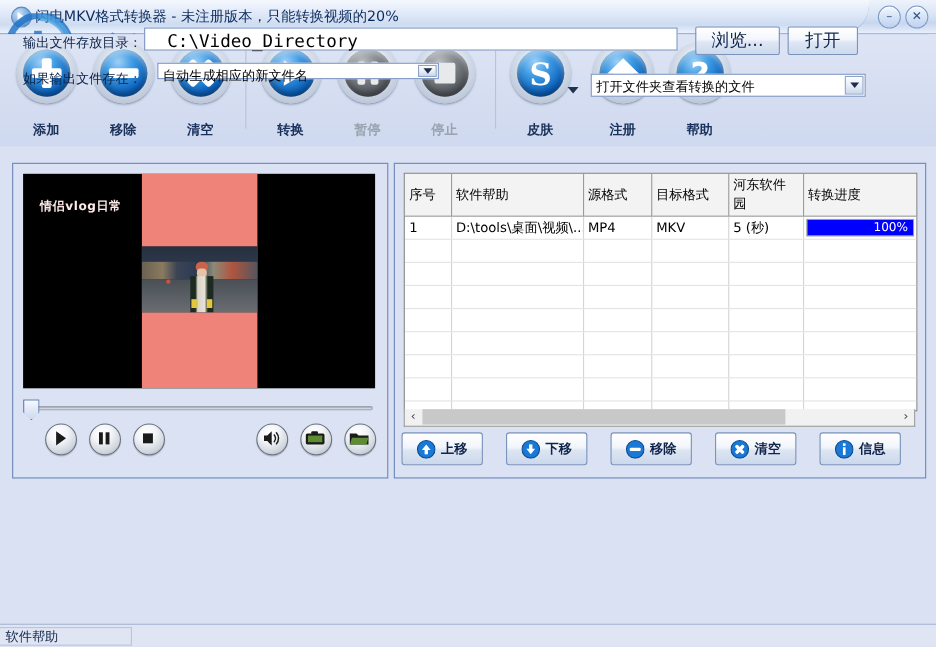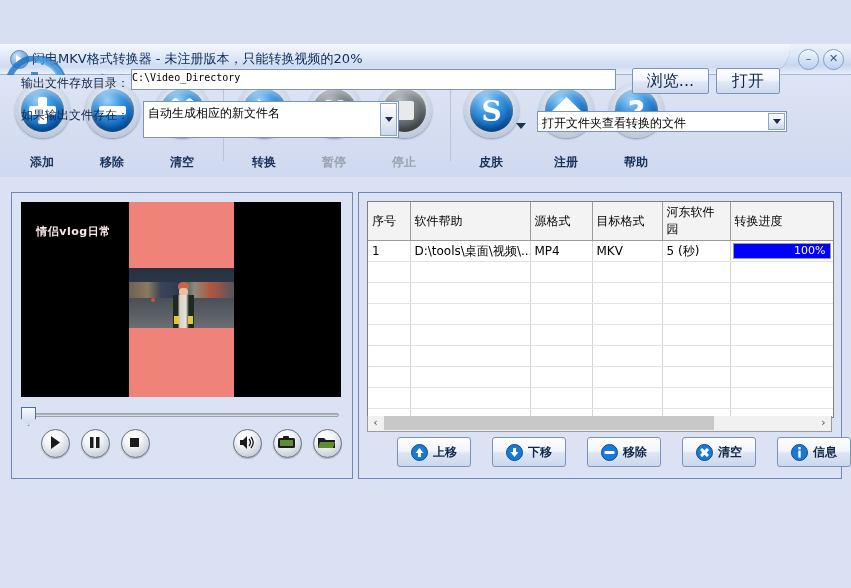--- a/index.html
+++ b/index.html
@@ -54,21 +54,21 @@
   .tbtn .lbl{margin-top:16px;font-size:12px;color:#19315a;font-weight:bold;}
   .tbtn.disabled .lbl{color:#9aa3af;}
   .tb-sep{position:absolute;top:14px;width:1px;height:72px;background:#b6c3da;}
   .skin-caret{position:absolute;top:48px;width:0;height:0;
     border-left:5px solid transparent;border-right:5px solid transparent;border-top:6px solid #22324e;cursor:pointer;}
 
   
   .panel{position:absolute;border:1px solid #6c87b8;background:#dae2f3;}
   #preview-panel{left:11px;top:148px;width:340px;height:285px;}
   #list-panel{left:358px;top:148px;width:482px;height:285px;}
-  #bottom-panel{left:11px;top:443px;width:829px;height:94px;border:7px solid #0f766e;background:#3b82f6;margin-top:44px;}
+  #bottom-panel{left:11px;top:443px;width:829px;height:94px;border:7px solid #0f766e;background:#3b82f6;}
 
   
   .video{position:absolute;left:9px;top:9px;width:320px;height:195px;background:#000;overflow:hidden;}
   .vstrip{position:absolute;left:calc(50% - 52px);top:0;width:105px;height:195px;background:#ef8279;}
   .vtitle{position:absolute;left:0;top:22px;width:105px;text-align:center;color:#fdeaea;
     font-size:11px;font-weight:bold;letter-spacing:.5px;}
   .vphoto{position:absolute;left:calc(50% - 52px);top:66px;width:105px;height:60px;overflow:hidden;
     background:linear-gradient(to bottom,#1b2030 0%,#252a3a 55%,#3a3d46 100%);}
   .ph-sky{position:absolute;left:0;top:0;width:105px;height:22px;
     background:linear-gradient(to bottom,#26303f,#2e3b4d);}
@@ -112,28 +112,28 @@
   .pbar .ptxt{position:absolute;right:4px;top:0;line-height:14px;font-size:11px;color:#fff;}
   .hscroll{position:absolute;left:8px;top:223px;width:465px;height:16px;background:#f1f1f1;
     border:1px solid #9b9b9b;border-top:none;box-sizing:border-box;}
   .hs-arrow{position:absolute;top:0;width:15px;height:14px;line-height:14px;text-align:center;
     font-size:11px;color:#4a4a4a;cursor:pointer;user-select:none;}
   .hs-thumb{position:absolute;left:16px;top:0;width:330px;height:14px;background:#c8c8c8;cursor:pointer;}
 
   .listbtns{position:absolute;left:6px;top:244px;width:470px;height:32px;}
   .lbtn{position:absolute;top:0;height:28px;cursor:pointer;border:1px solid #7b93bb;border-radius:3px;
     background:linear-gradient(to bottom,#ffffff 0%,#f2f5fb 45%,#dde5f3 55%,#cbd8ec 100%);
-    box-shadow:inset 0 1px 0 #ffffff;display:flex;align-items:center;justify-content:center;gap:5px;margin-left:32px;}
+    box-shadow:inset 0 1px 0 #ffffff;display:flex;align-items:center;justify-content:center;gap:5px;}
   .lbtn .ic{width:17px;height:17px;border-radius:50%;position:relative;flex:0 0 auto;}
   .lbtn .tx{font-size:12px;color:#10254a;font-weight:bold;}
 
   
   .lab{position:absolute;font-size:12px;color:#0d2145;}
-  .txtin{position:absolute;border:1px solid #7a94c0;background:#fff;font-size:10px;
-    font-family:"DejaVu Sans Mono","Liberation Mono",monospace;color:#000;padding:2px 0;box-sizing:border-box;}
+  .txtin{position:absolute;border:1px solid #7a94c0;background:#fff;font-size:16px;
+    font-family:"DejaVu Sans Mono","Liberation Mono",monospace;color:#000;padding:2px 20px;box-sizing:border-box;}
   .btn3d{position:absolute;border:1px solid #7b93bb;border-radius:2px;cursor:pointer;
     background:linear-gradient(to bottom,#ffffff 0%,#f3f6fc 45%,#dfe7f5 55%,#ccd9ed 100%);
     box-shadow:inset 0 1px 0 #fff;font-size:16px;color:#10254a;display:flex;align-items:center;justify-content:center;}
   .combo{position:absolute;border:1px solid #7a94c0;background:#fff;box-sizing:border-box;cursor:pointer;}
   .combo .cv{position:absolute;left:4px;top:3px;font-size:12px;color:#000;white-space:nowrap;}
   .combo .ca{position:absolute;right:1px;top:1px;width:17px;bottom:1px;
     background:linear-gradient(to bottom,#fdfdfe,#e6ecf7 55%,#ccd7ea);border:1px solid #8ea3c6;
     box-sizing:border-box;display:flex;align-items:center;justify-content:center;}
   .combo .ca i{width:0;height:0;border-left:4px solid transparent;border-right:4px solid transparent;
     border-top:5px solid #1b2c4c;display:block;}
@@ -517,21 +517,21 @@
     </div>
   </div>
 
   <div id="bottom-panel">
     <div class="lab" style="left:21px;top:31px">输出文件存放目录：</div>
     <div class="txtin" style="left:131px;top:25px;width:485px;height:21px">C:\Video_Directory</div>
     <div class="btn3d" style="left:632px;top:24px;width:75px;height:24px">浏览...</div>
     <div class="btn3d" style="left:716px;top:24px;width:62px;height:24px">打开</div>
 
     <div class="lab" style="left:21px;top:63px">如果输出文件存在：</div>
-    <div class="combo" style="left:143px;top:57px;width:256px;height:37px">
+    <div class="combo" style="left:143px;top:57px;width:256px;height:15px">
       <div class="cv">自动生成相应的新文件名</div>
       <div class="ca">
           <i></i>
         </div>
     </div>
 
     <div class="combo" style="left:537px;top:67px;width:250px;height:21px">
       <div class="cv">打开文件夹查看转换的文件</div>
       <div class="ca">
           <i></i>

